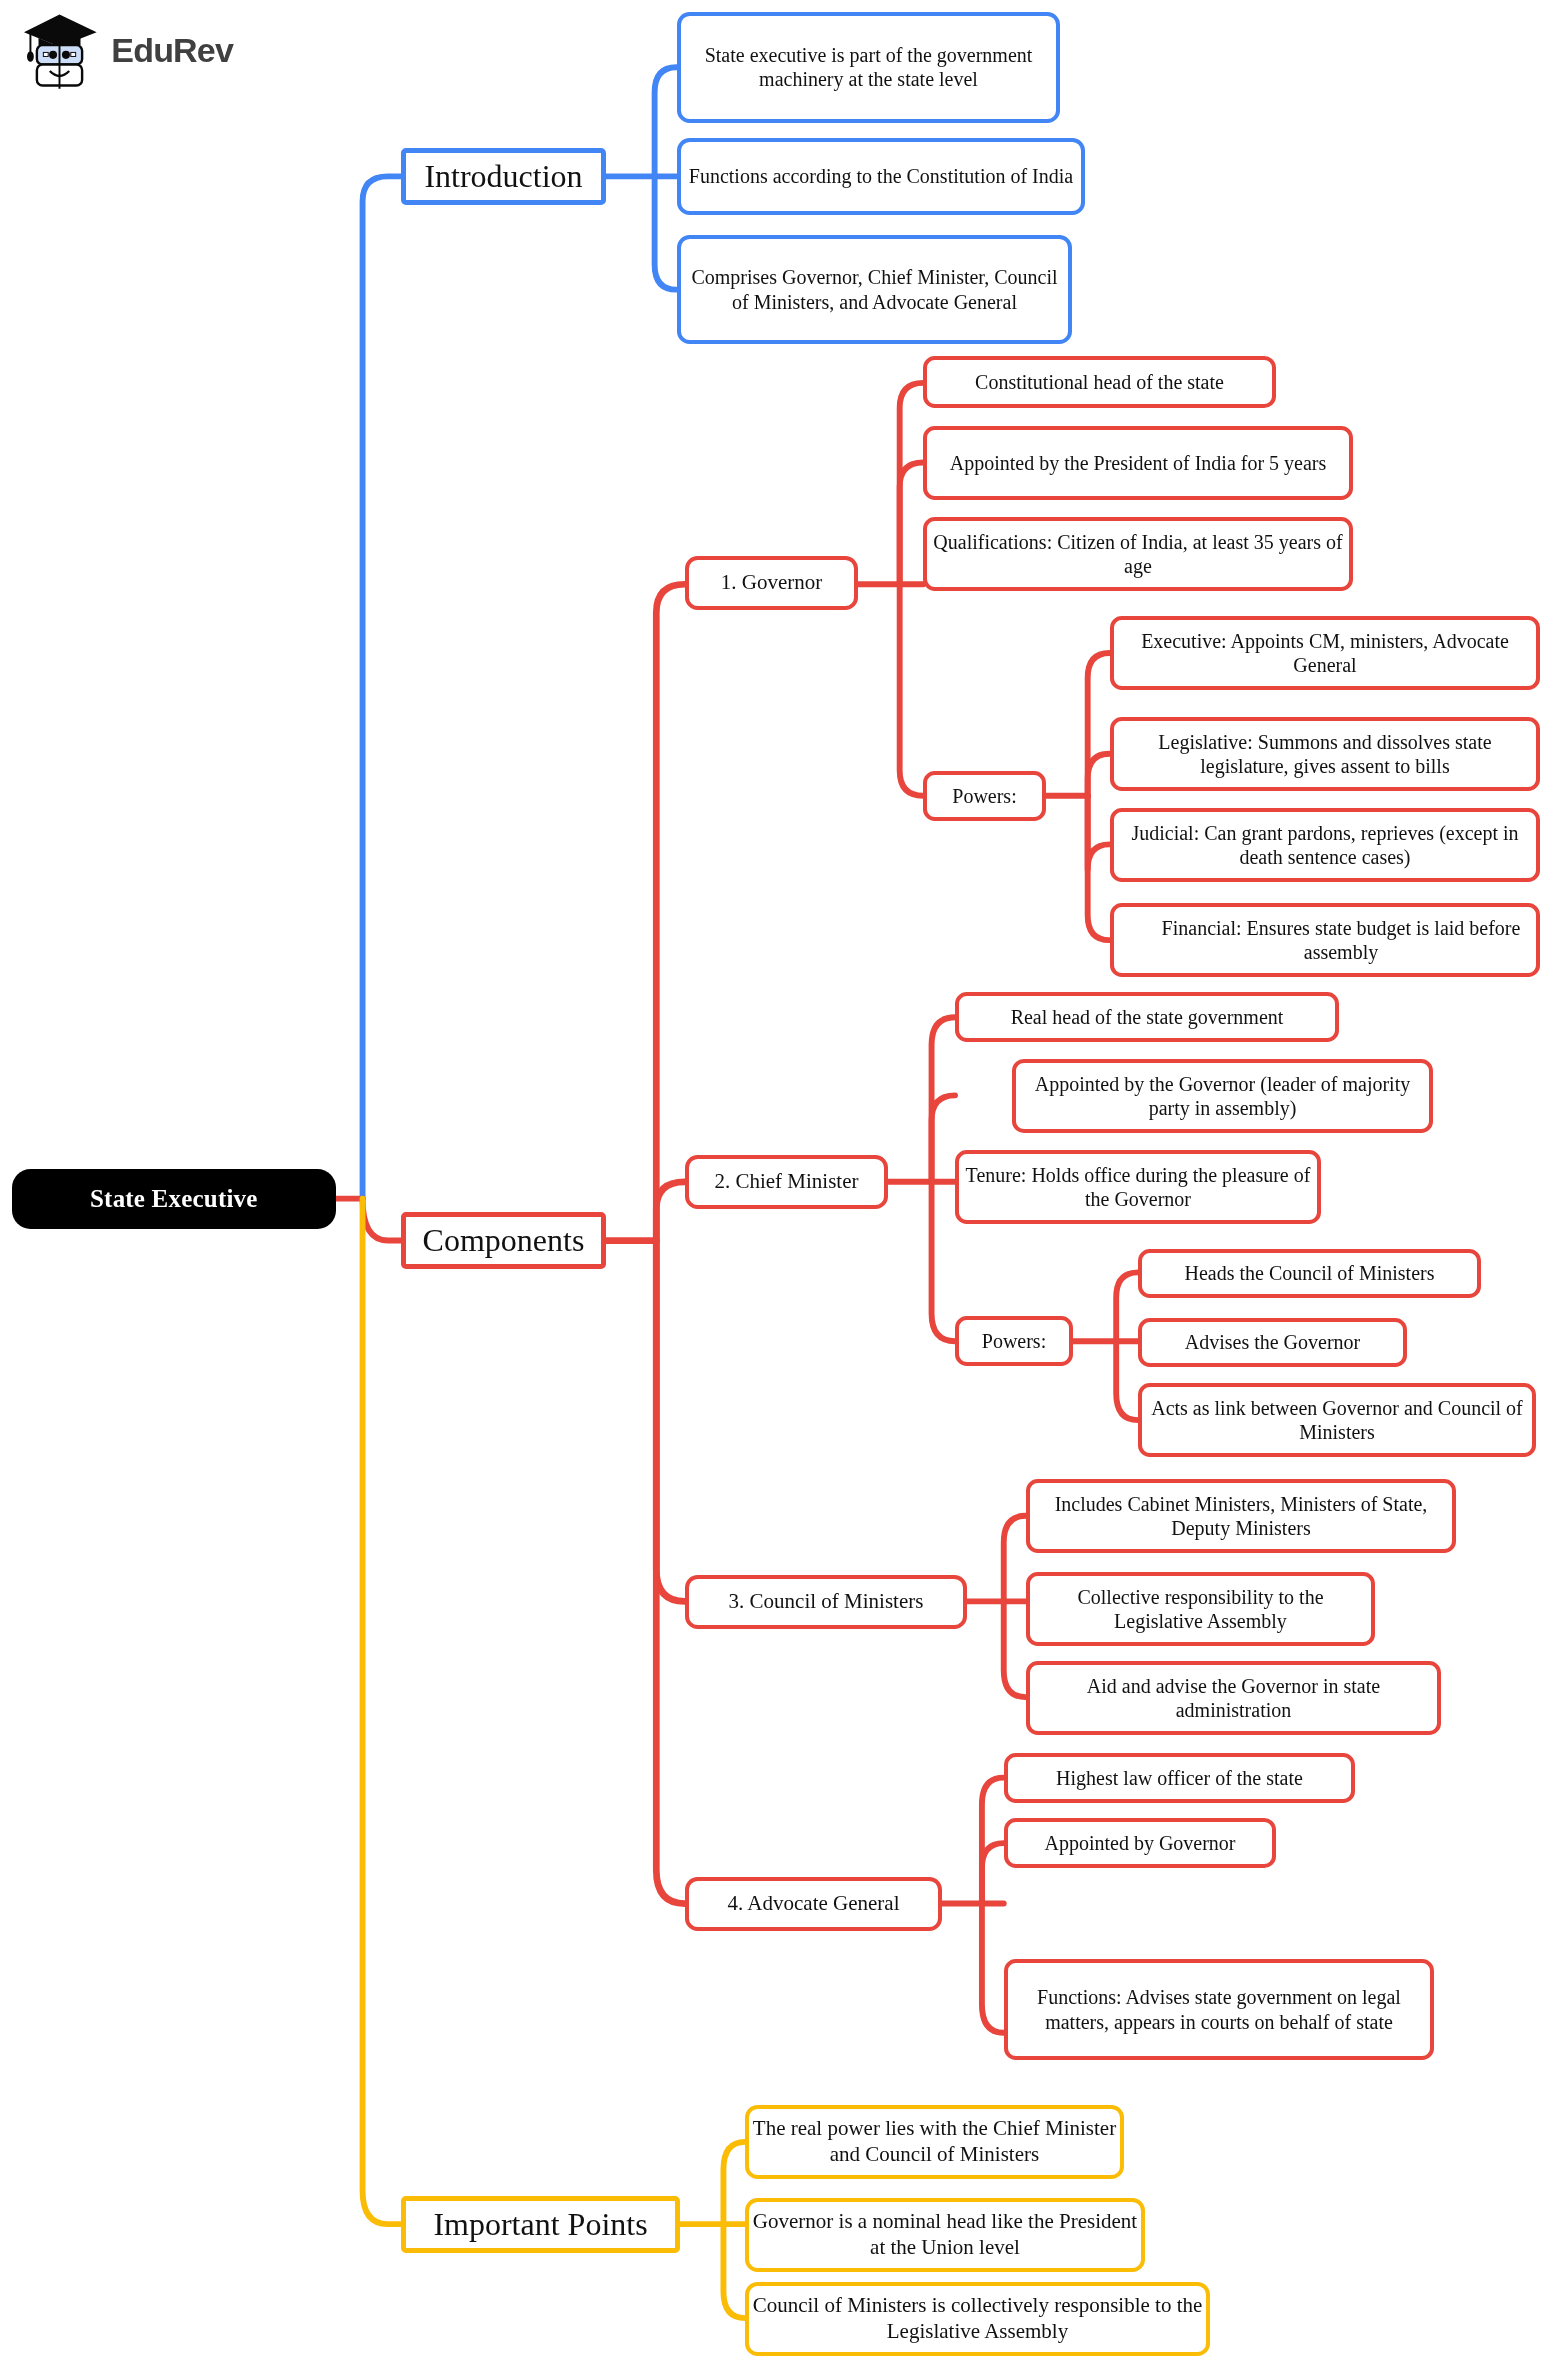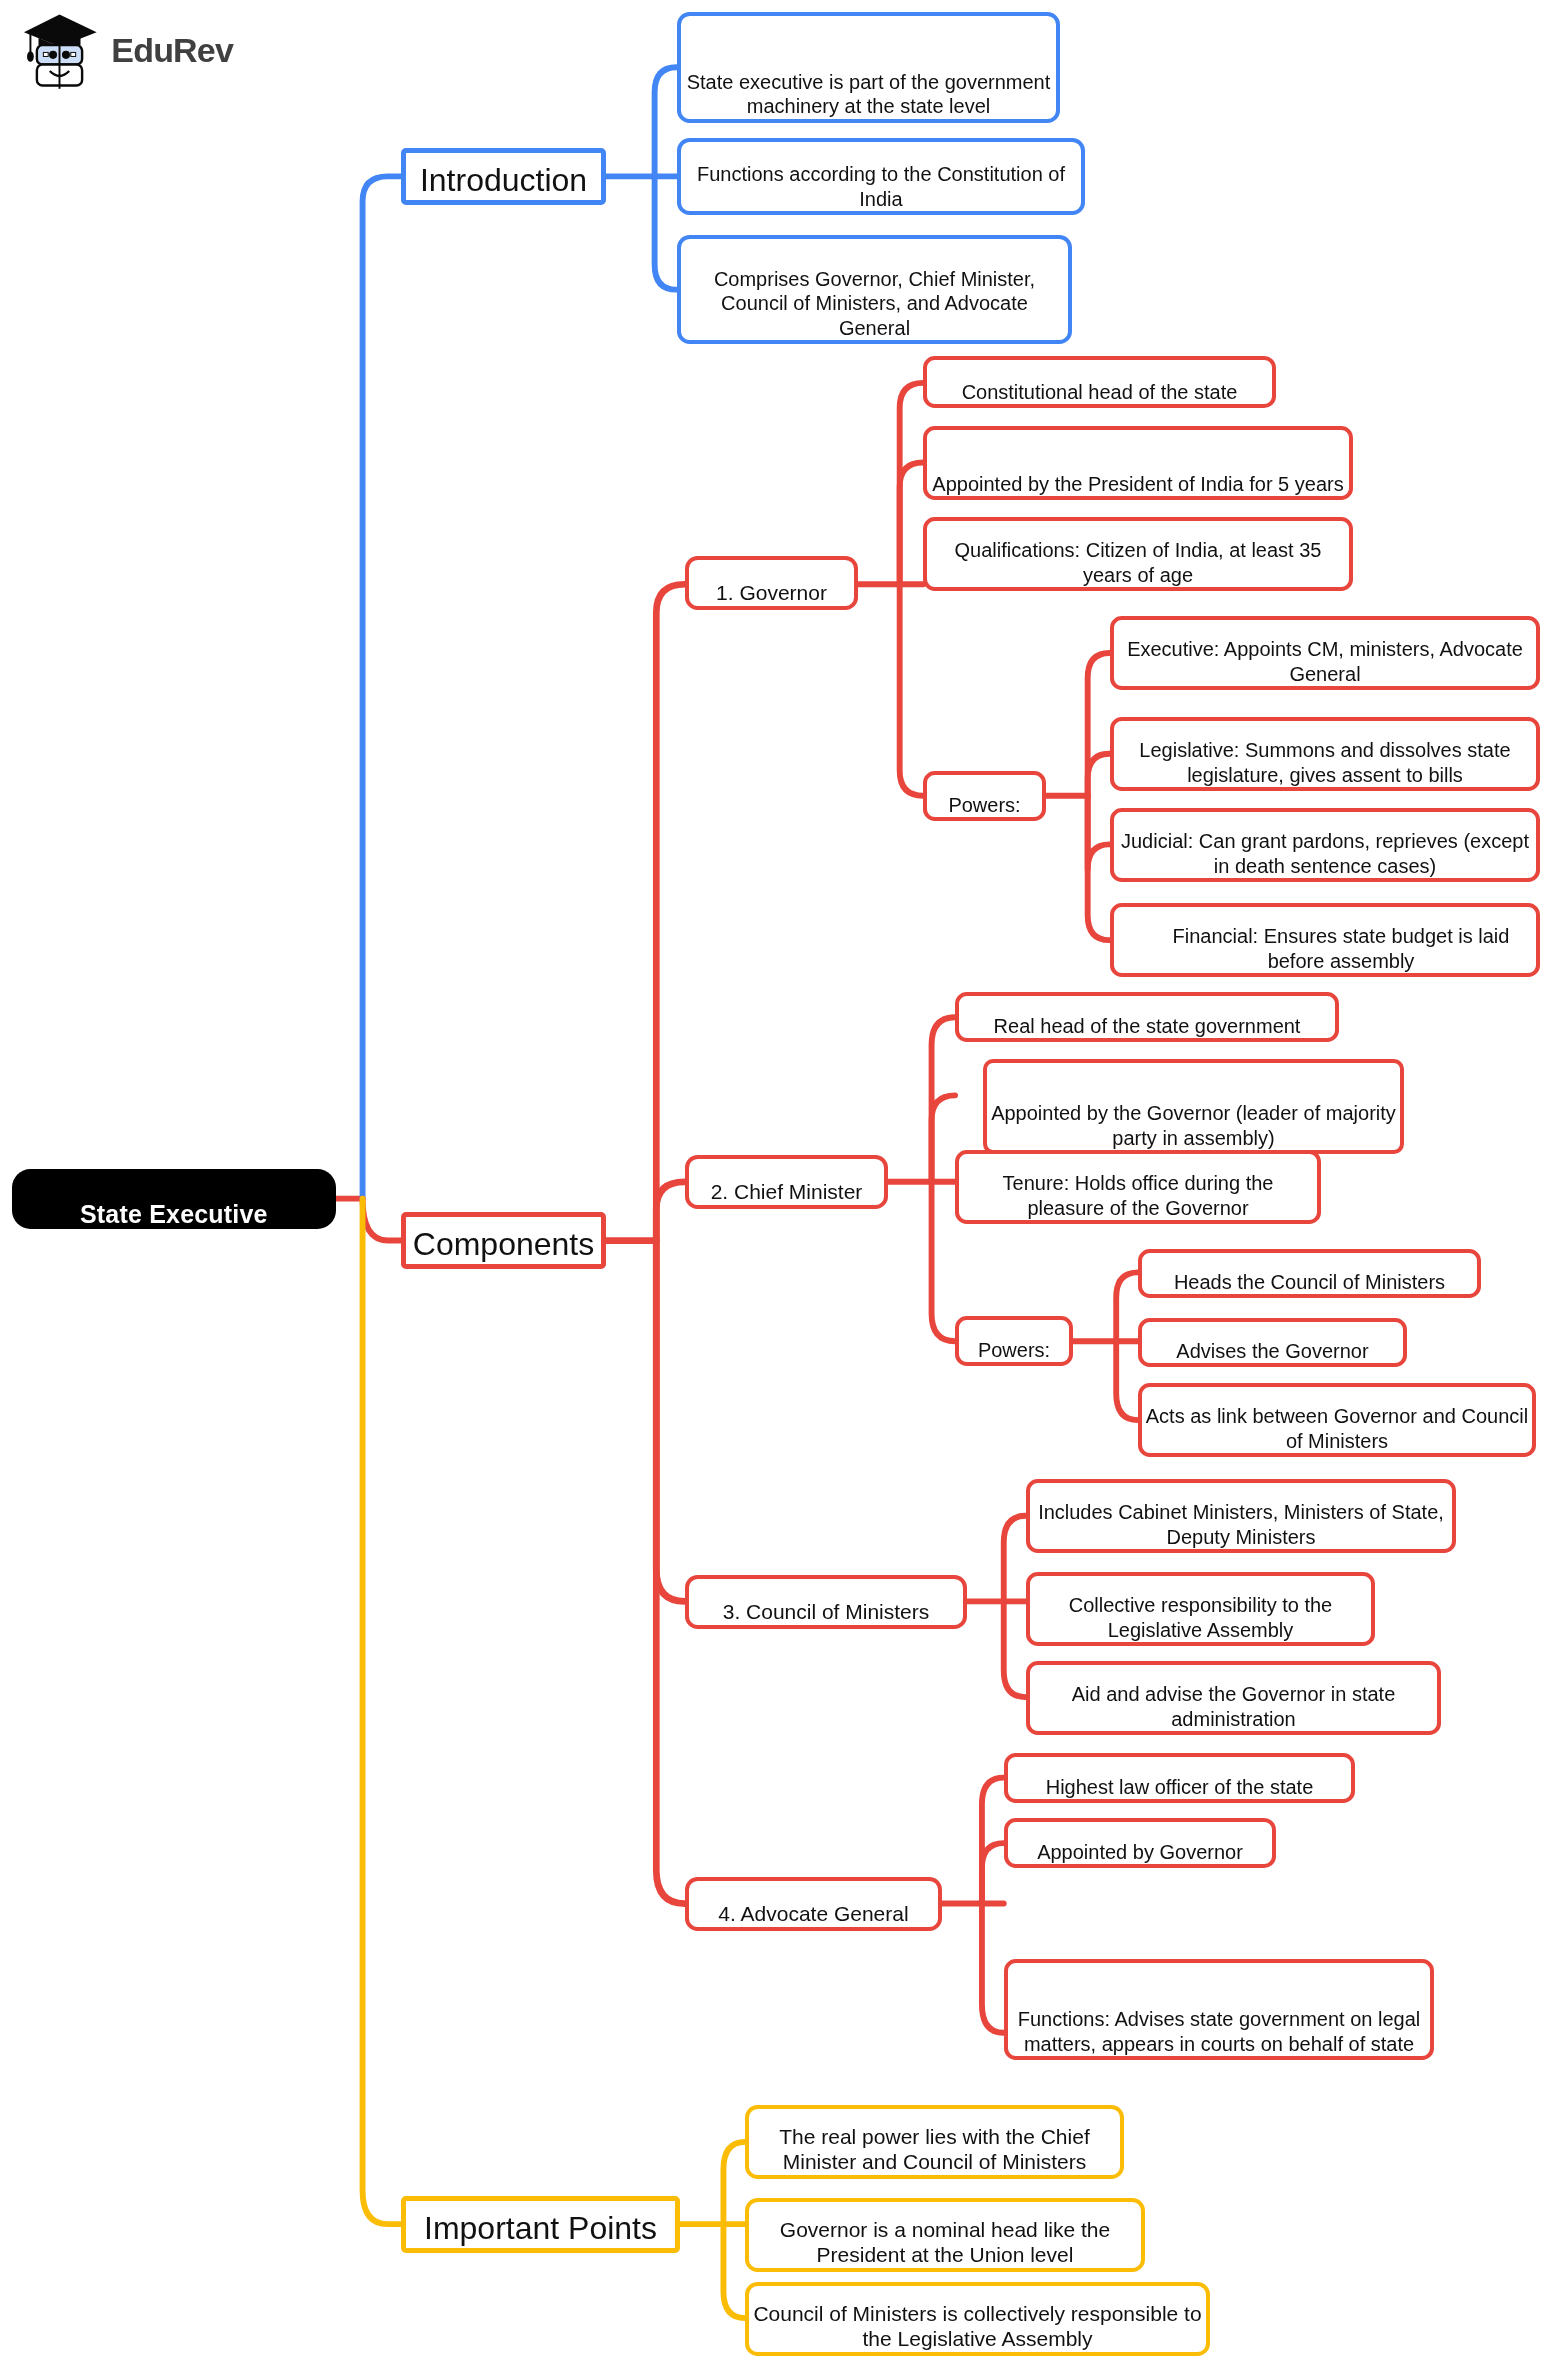--- a/index.html
+++ b/index.html
@@ -43,26 +43,27 @@
     letter-spacing: -0.8px;
     line-height: 1;
   }
 
   
   .node {
     position: absolute;
     box-sizing: border-box;
     background: #ffffff;
     display: flex;
-    align-items: flex-end;
+    align-items: center;
     justify-content: center;
     text-align: center;
     color: #111111;
     line-height: 1.22;
     z-index: 3;
+    font-family: Liberation Serif, serif;
   }
   .node span { display: block; padding: 0 3.4px; }
 
   
   .root {
     background: #000000;
     color: #ffffff;
     font-weight: bold;
     font-size: 25px;
     border-radius: 18.5px;
@@ -242,21 +243,21 @@
   <div class="node lvl3" style="left:1110px; top:903px; width:430px; height:74px;padding-left:32px;">
     <span>Financial: Ensures state budget is laid before assembly</span>
   </div>
 
   <div class="node lvl2" style="left:685px; top:1155px; width:203px; height:54px;">
     <span>2. Chief Minister</span>
   </div>
   <div class="node lvl3" style="left:955px; top:992px; width:384px; height:50px;">
     <span>Real head of the state government</span>
   </div>
-  <div class="node lvl3" style="left:983px; top:1059px; width:421px; height:95px;border-radius:10px;">
+  <div class="node lvl3" style="left:1012px; top:1059px; width:421px; height:74px;">
     <span>Appointed by the Governor (leader of majority party in assembly)</span>
   </div>
   <div class="node lvl3" style="left:955px; top:1150px; width:366px; height:74px;">
     <span>Tenure: Holds office during the pleasure of the Governor</span>
   </div>
   <div class="node lvl3" style="left:955px; top:1316px; width:118px; height:50px;">
     <span>Powers:</span>
   </div>
   <div class="node lvl3" style="left:1138px; top:1249px; width:343px; height:49px;">
     <span>Heads the Council of Ministers</span>

